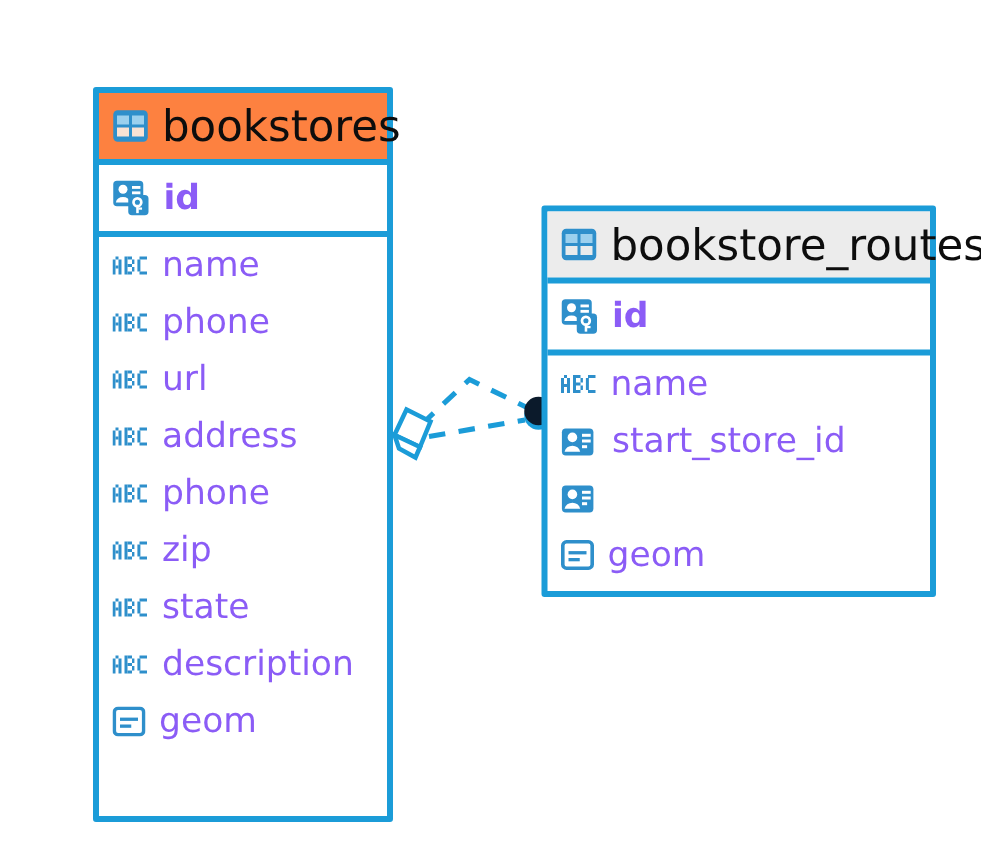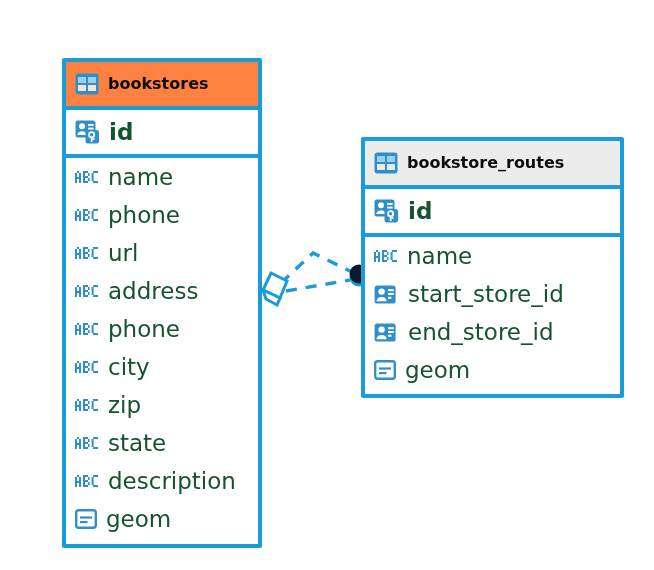--- a/index.html
+++ b/index.html
@@ -39,24 +39,23 @@
     padding: 4px 10px 4px 9px;
     height: 44px;
     font-size: 25px;
     color: #111111;
     white-space: nowrap;
   }
   .entity-header.accent { background: #FD8140; }
   .entity-header.plain  { background: #ECECEC; }
 
   .entity-title {
-    font-size: 16px;
+    font-size: 29px;
     line-height: 1;
     color: #0d0d0d;
-    font-weight: bold;
   }
 
   
   .hdr-rule {
     height: 4px;
     background: #1B9CD8;
     width: 100%;
   }
 
   .pk-rule {
@@ -76,21 +75,21 @@
     gap: 9px;
     padding: 0 10px 0 9px;
     height: 38px;
     white-space: nowrap;
   }
   .field-row.pk { height: 44px; }
 
   .field-label {
     font-size: 23px;
     line-height: 1;
-    color: #14532d;
+    color: #8b5cf6;
   }
   .field-row.pk .field-label { font-weight: bold; }
 
   
   .icon {
     flex: 0 0 auto;
     display: inline-block;
     line-height: 0;
   }
   .icon svg { display: block; }
@@ -273,42 +272,20 @@
                 <rect x="10" y="11" width="3" height="2"></rect>
               <rect x="18" y="1" width="5" height="2"></rect>
                 <rect x="16.6" y="3" width="2" height="8"></rect>
               <rect x="18" y="11" width="5" height="2"></rect>
             </g>
           </svg>
         </span>
         <span class="field-label">phone</span>
       </div>
 
-      <div class="field-row">
-        <span class="icon">
-          <svg width="24" height="14" viewBox="0 0 24 14">
-            <g fill="#2E8FCB">
-              <rect x="0" y="3" width="2" height="10"></rect>
-                <rect x="2" y="1" width="2" height="2"></rect>
-              <rect x="4" y="3" width="2" height="10"></rect>
-                <rect x="2" y="7" width="2" height="2"></rect>
-              <rect x="8" y="1" width="2" height="12"></rect>
-                <rect x="10" y="1" width="3" height="2"></rect>
-              <rect x="13" y="3" width="1.6" height="3"></rect>
-                <rect x="10" y="6" width="3" height="2"></rect>
-              <rect x="13" y="8" width="1.6" height="3"></rect>
-                <rect x="10" y="11" width="3" height="2"></rect>
-              <rect x="18" y="1" width="5" height="2"></rect>
-                <rect x="16.6" y="3" width="2" height="8"></rect>
-              <rect x="18" y="11" width="5" height="2"></rect>
-            </g>
-          </svg>
-        </span>
-        <span class="field-label">city</span>
-      </div>
 
       <div class="field-row">
         <span class="icon">
           <svg width="24" height="14" viewBox="0 0 24 14">
             <g fill="#2E8FCB">
               <rect x="0" y="3" width="2" height="10"></rect>
                 <rect x="2" y="1" width="2" height="2"></rect>
               <rect x="4" y="3" width="2" height="10"></rect>
                 <rect x="2" y="7" width="2" height="2"></rect>
               <rect x="8" y="1" width="2" height="12"></rect>
@@ -465,21 +442,20 @@
         <span class="icon">
           <svg width="25" height="21" viewBox="0 0 25 21">
             <rect x="0.6" y="1.6" width="21" height="18" rx="2.6" fill="#2E8FCB"></rect>
             <circle cx="7.6" cy="7.6" r="3.2" fill="#ffffff"></circle>
             <path d="M 2.4 17.2 a 5.3 5.1 0 0 1 10.4 0 Z" fill="#ffffff"></path>
             <rect x="14" y="5.2" width="5.8" height="2" fill="#ffffff"></rect>
             <rect x="14" y="9" width="5.8" height="2" fill="#ffffff"></rect>
             <rect x="14" y="12.8" width="3.4" height="2" fill="#ffffff"></rect>
           </svg>
         </span>
-        <span class="field-label">end_store_id</span>
       </div>
 
       <div class="field-row">
         <span class="icon">
           <svg width="22" height="20" viewBox="0 0 22 20">
             <rect x="1.2" y="1.2" width="19.6" height="17.6" rx="2.5" fill="#ffffff" stroke="#2E8FCB" stroke-width="2.4"></rect>
             <rect x="5" y="7.4" width="12" height="2.2" fill="#2E8FCB"></rect>
             <rect x="5" y="12" width="7.5" height="2.2" fill="#2E8FCB"></rect>
           </svg>
         </span>

